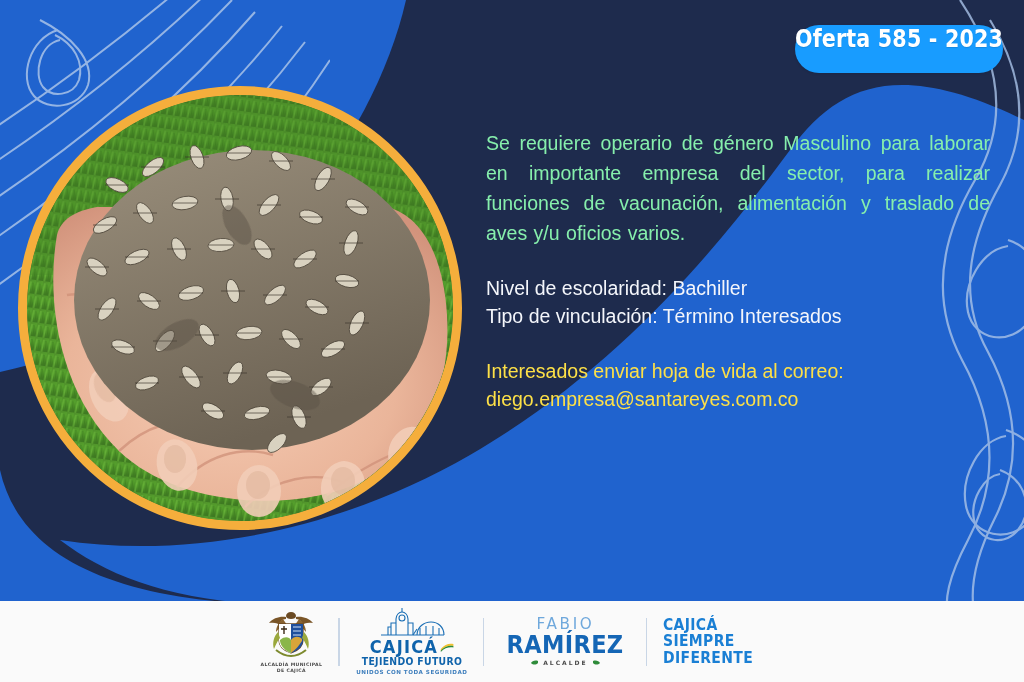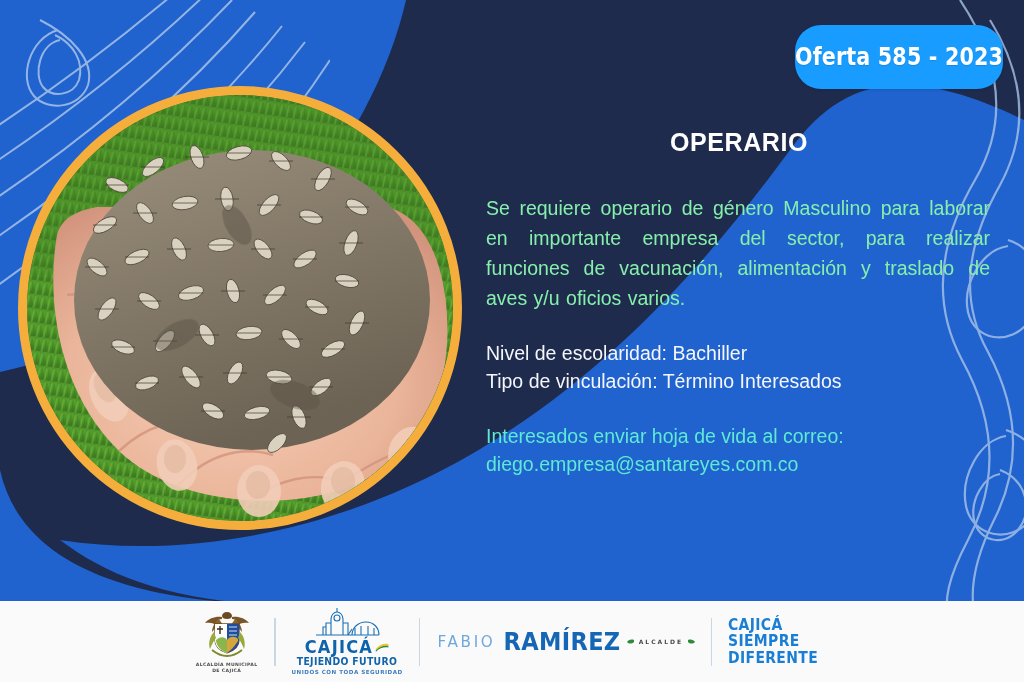--- a/index.html
+++ b/index.html
@@ -23,24 +23,24 @@
   .bg-svg {
     position: absolute; inset: 0;
     width: 1024px; height: 682px;
     display: block;
   }
 
   
   .badge {
     position: absolute;
     left: 795px; top: 25px;
-    width: 208px; height: 64px;
+    width: 208px; height: 48px;
     background: #189cff;
     border-radius: 26px;
-    display: flex; align-items: center; justify-content: center;
+    display: flex; align-items: flex-start; justify-content: center;
     box-shadow: 0 1px 3px rgba(0,0,0,0.10);
   }
   .badge-text {
     color: #ffffff;
     font-family: "DejaVu Sans", sans-serif;
     font-weight: bold;
     font-size: 24px;
     letter-spacing: 0.2px;
     transform: scaleX(0.86);
     white-space: nowrap;
@@ -88,21 +88,21 @@
     word-spacing: 1px;
   }
   .spacer-sm { height: 27px; }
   .spacer-md { height: 26px; }
   .detail-line {
     color: #f4f6fb;
     font-size: 19.5px;
     line-height: 28px;
   }
   .contact-line {
-    color: #5eead4;
+    color: #fde047;
     font-size: 19.5px;
     line-height: 28px;
   }
 
   
   .footer {
     position: absolute;
     left: 0; bottom: 0;
     width: 1024px; height: 81px;
     background: #fafafa;
@@ -163,21 +163,21 @@
     font-size: 10px; font-weight: bold; color: #0f63ab;
     letter-spacing: 0.35px; transform: scaleX(0.93); line-height: 12px;
   }
   .ctf-sub2 {
     font-family: "DejaVu Sans", sans-serif;
     font-size: 5.6px; font-weight: bold; color: #3f7fbd;
     letter-spacing: 0.5px; line-height: 8px;
   }
 
   
-  .fr { display: flex; flex-direction: row; align-items: center; justify-content: space-between; }
+  .fr { display: flex; flex-direction: column; align-items: center; justify-content: space-between; }
   .fr-first {
     font-family: "DejaVu Sans", sans-serif;
     font-size: 16px; color: #6fa8dc; letter-spacing: 2.8px;
     transform: scaleX(0.95); line-height: 17px;
   }
   .fr-last {
     font-family: "DejaVu Sans", sans-serif;
     font-size: 25px; font-weight: bold; color: #1566b5;
     letter-spacing: 0.4px; transform: scaleX(0.9); line-height: 26px;
   }
@@ -478,21 +478,20 @@
             <ellipse cx="150" cy="240" rx="24" ry="12" transform="rotate(-30 150 240)"></ellipse>
             <ellipse cx="268" cy="300" rx="26" ry="13" transform="rotate(20 268 300)"></ellipse>
             <ellipse cx="210" cy="130" rx="22" ry="11" transform="rotate(60 210 130)"></ellipse>
           </g>
         </g>
       </svg>
     </div>
   </div>
 
   <div class="content">
-    <div class="job-title">OPERARIO</div>
     <div class="description">Se requiere operario de género Masculino para laborar en importante empresa del sector, para realizar funciones de vacunación, alimentación y traslado de aves y/u oficios varios.</div>
     <div class="spacer-md"></div>
     <div class="detail-line">Nivel de escolaridad: Bachiller</div>
     <div class="detail-line">Tipo de vinculación: Término Interesados</div>
     <div class="spacer-sm"></div>
     <div class="contact-line">Interesados enviar hoja de vida al correo:</div>
     <div class="contact-line">diego.empresa@santareyes.com.co</div>
   </div>
 
   <div class="footer">

